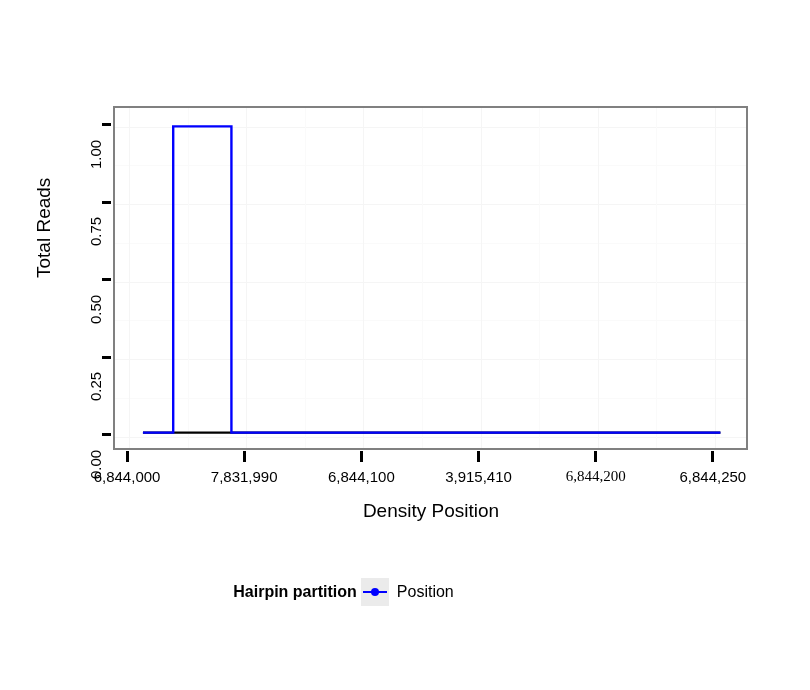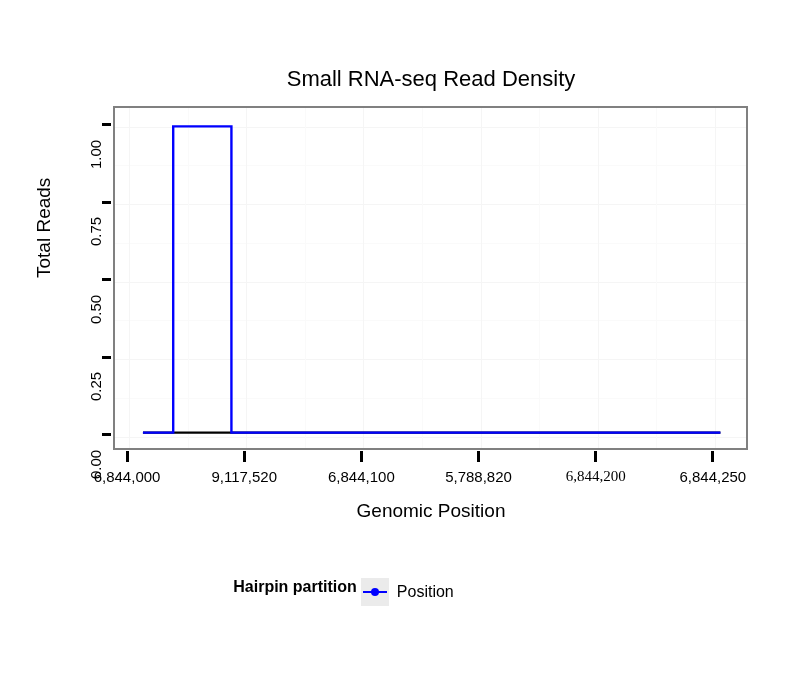--- a/index.html
+++ b/index.html
@@ -122,20 +122,21 @@
     white-space: nowrap;
   }
 
   
   #legend {
     position: absolute;
     left: 0px;
     top: 578px;
     width: 687px;
     display: flex;
+    align-items: center;
     justify-content: center;
   }
   #legend-title {
     font-size: 16px;
     font-weight: bold;
     color: #000000;
     white-space: nowrap;
     margin-right: 4px;
   }
   .legend-entry {
@@ -169,21 +170,20 @@
     font-size: 16px;
     color: #000000;
     white-space: nowrap;
   }
 </style>
 </head>
 <body>
 
 <div id="figure">
 
-  <div id="chart-title">Small RNA-seq Read Density</div>
 
   <div id="y-axis-title">Total Reads</div>
 
   <div id="plot-panel">
     <div id="gridlines">
         <div class="gridline-major-y" style="top: 328.505px;"></div>
         <div class="gridline-major-y" style="top: 251.027px;"></div>
         <div class="gridline-major-y" style="top: 173.55px;"></div>
         <div class="gridline-major-y" style="top: 96.0721px;"></div>
         <div class="gridline-major-y" style="top: 18.5946px;"></div>
@@ -218,32 +218,32 @@
       <div class="ytick-label" style="width: 60px; left: 35px; top: 270.55px;">0.50</div>
       <div class="ytick-mark" style="left: 102px; top: 200.572px;"></div>
       <div class="ytick-label" style="width: 60px; left: 35px; top: 193.072px;">0.75</div>
       <div class="ytick-mark" style="left: 102px; top: 123.095px;"></div>
       <div class="ytick-label" style="width: 60px; left: 35px; top: 115.595px;">1.00</div>
     </div>
   <div id="x-axis">
       <div class="xtick-mark" style="left: 125.559px; top: 451px;"></div>
       <div class="xtick-label" style="width: 130px; left: 62.059px; top: 468px;">6,844,000</div>
       <div class="xtick-mark" style="left: 242.718px; top: 451px;"></div>
-      <div class="xtick-label" style="width: 130px; left: 179.218px; top: 468px;">9,117,520</div>
+      <div class="xtick-label" style="width: 130px; left: 179.218px; top: 468px;">7,831,990</div>
       <div class="xtick-mark" style="left: 359.876px; top: 451px;"></div>
       <div class="xtick-label" style="width: 130px; left: 296.376px; top: 468px;">6,844,100</div>
       <div class="xtick-mark" style="left: 477.035px; top: 451px;"></div>
-      <div class="xtick-label" style="width: 130px; left: 413.535px; top: 468px;">5,788,820</div>
+      <div class="xtick-label" style="width: 130px; left: 413.535px; top: 468px;">3,915,410</div>
       <div class="xtick-mark" style="left: 594.194px; top: 451px;"></div>
       <div class="xtick-label" style="width: 130px; left: 530.694px; top: 468px; font-family: Liberation Serif, serif;">6,844,200</div>
       <div class="xtick-mark" style="left: 711.352px; top: 451px;"></div>
       <div class="xtick-label" style="width: 130px; left: 647.852px; top: 468px;">6,844,250</div>
     </div>
 
-  <div id="x-axis-title">Genomic Position</div>
+  <div id="x-axis-title">Density Position</div>
 
   <div id="legend">
     <span id="legend-title">Hairpin partition</span>
       <div class="legend-entry">
         <div class="legend-key">
           <div class="legend-key-line" style="background: rgb(0, 0, 255);"></div>
           <div class="legend-key-dot" style="background: rgb(0, 0, 255);"></div>
         </div>
         <span class="legend-label">Position</span>
       </div>

